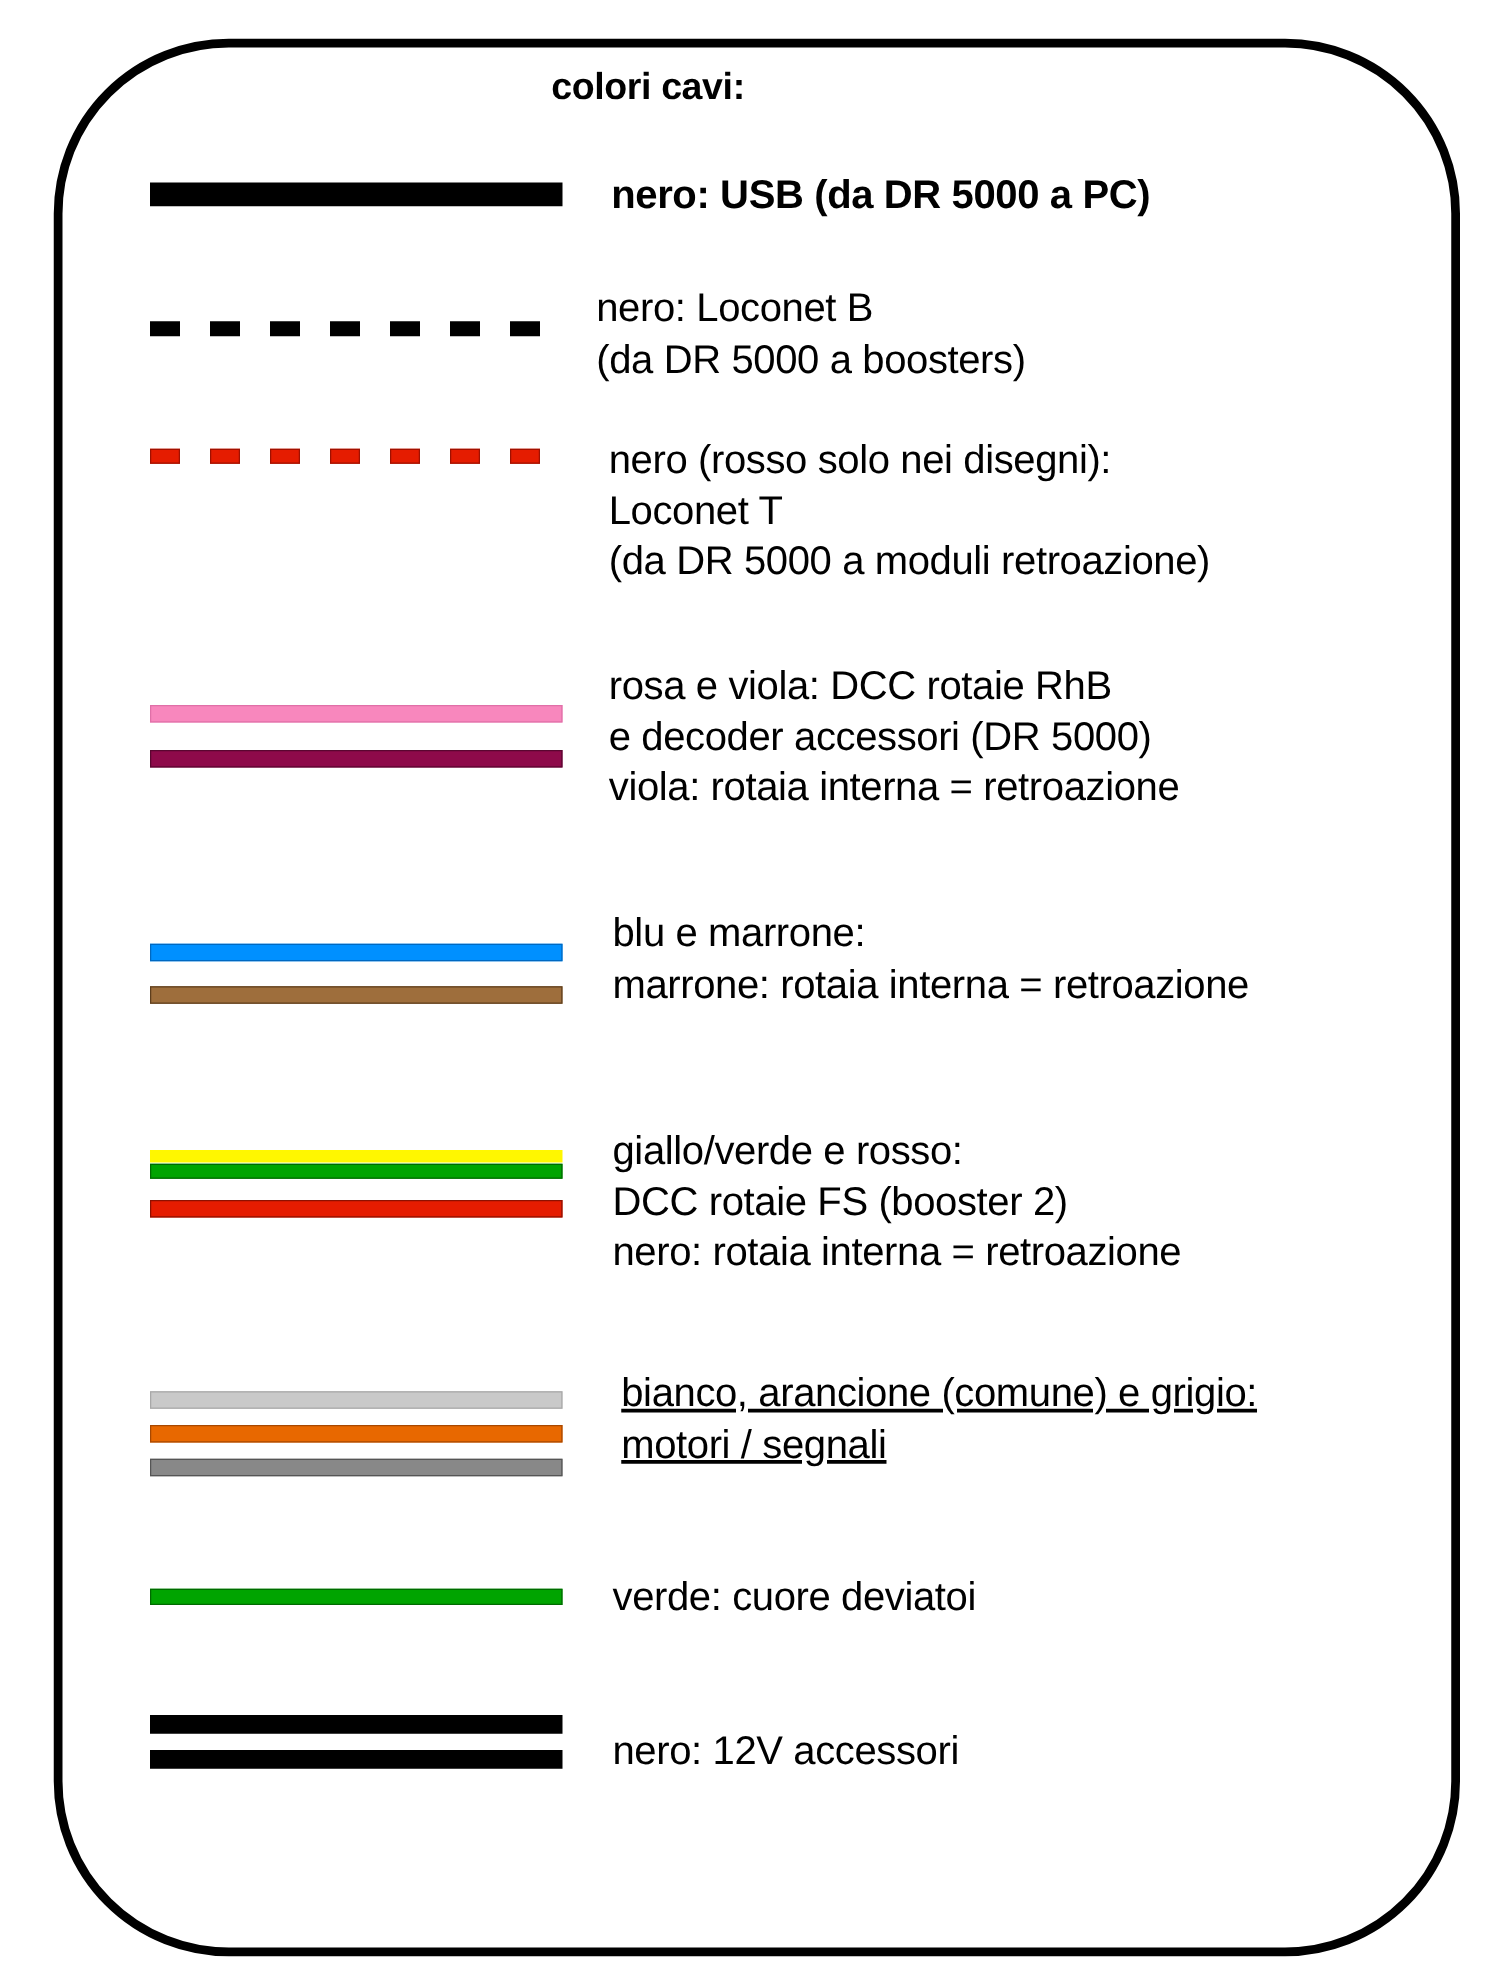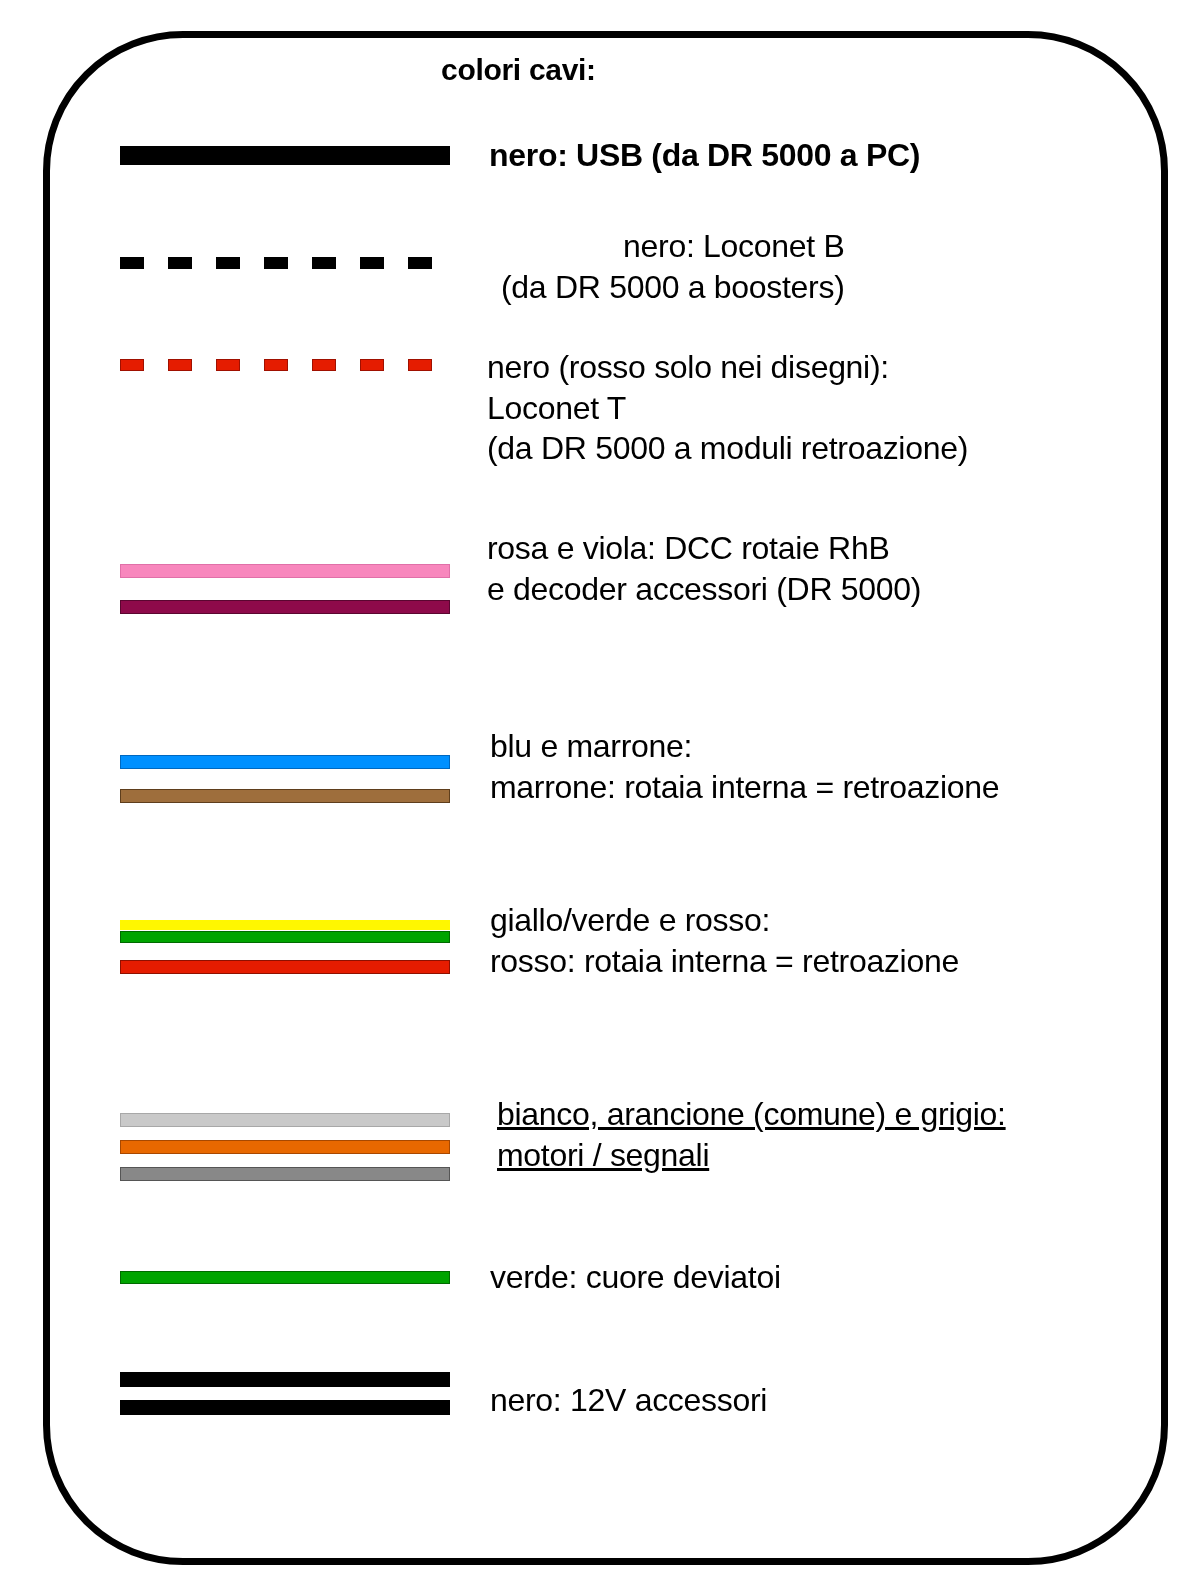--- a/index.html
+++ b/index.html
@@ -30,21 +30,21 @@
 
 <div class="dashes" style="top:257px;">
   <div class="dash" style="background:#000;"></div>
   <div class="dash" style="background:#000;"></div>
   <div class="dash" style="background:#000;"></div>
   <div class="dash" style="background:#000;"></div>
   <div class="dash" style="background:#000;"></div>
   <div class="dash" style="background:#000;"></div>
   <div class="dash" style="background:#000;"></div>
 </div>
-<div class="label" style="left:501px;top:226px;text-align:right;">
+<div class="label" style="left:477px;top:226px;">
   <div>nero: Loconet B</div>
   <div>(da DR 5000 a boosters)</div>
 </div>
 
 <div class="dashes" style="top:359px;">
   <div class="dash" style="background:#e51c00;border:1px solid #a01000;"></div>
   <div class="dash" style="background:#e51c00;border:1px solid #a01000;"></div>
   <div class="dash" style="background:#e51c00;border:1px solid #a01000;"></div>
   <div class="dash" style="background:#e51c00;border:1px solid #a01000;"></div>
   <div class="dash" style="background:#e51c00;border:1px solid #a01000;"></div>
@@ -55,35 +55,37 @@
   <div>nero (rosso solo nei disegni):</div>
   <div>Loconet T</div>
   <div>(da DR 5000 a moduli retroazione)</div>
 </div>
 
 <div class="line" style="top:564px;height:14px;background:#f887bd;border:1px solid #e070a8;"></div>
 <div class="line" style="top:600px;height:14px;background:#8e0a4a;border:1px solid #5a0630;"></div>
 <div class="label" style="left:487px;top:528px;">
   <div>rosa e viola: DCC rotaie RhB</div>
   <div>e decoder accessori (DR 5000)</div>
+  <div>viola: rotaia interna = retroazione</div>
 </div>
 
 <div class="line" style="top:755px;height:14px;background:#0090ff;border:1px solid #0068c0;"></div>
 <div class="line" style="top:789px;height:14px;background:#9e6e3c;border:1px solid #5e3e1c;"></div>
 <div class="label" style="left:490px;top:726px;">
   <div>blu e marrone:</div>
   <div>marrone: rotaia interna = retroazione</div>
 </div>
 
 <div class="line" style="top:920px;height:10px;background:#fff700;"></div>
 <div class="line" style="top:931px;height:12px;background:#00a400;border:1px solid #006a00;"></div>
 <div class="line" style="top:960px;height:14px;background:#e51c00;border:1px solid #8e1000;"></div>
 <div class="label" style="left:490px;top:900px;">
   <div>giallo/verde e rosso:</div>
-  <div>rosso: rotaia interna = retroazione</div>
+  <div>DCC rotaie FS (booster 2)</div>
+  <div>nero: rotaia interna = retroazione</div>
 </div>
 
 <div class="line" style="top:1113px;height:14px;background:#c9c9c9;border:1px solid #a8a8a8;"></div>
 <div class="line" style="top:1140px;height:14px;background:#e86800;border:1px solid #a84800;"></div>
 <div class="line" style="top:1167px;height:14px;background:#888888;border:1px solid #555555;"></div>
 <div class="label" style="left:497px;top:1094px;text-decoration:underline;">
   <div>bianco, arancione (comune) e grigio:</div>
   <div>motori / segnali</div>
 </div>
 

